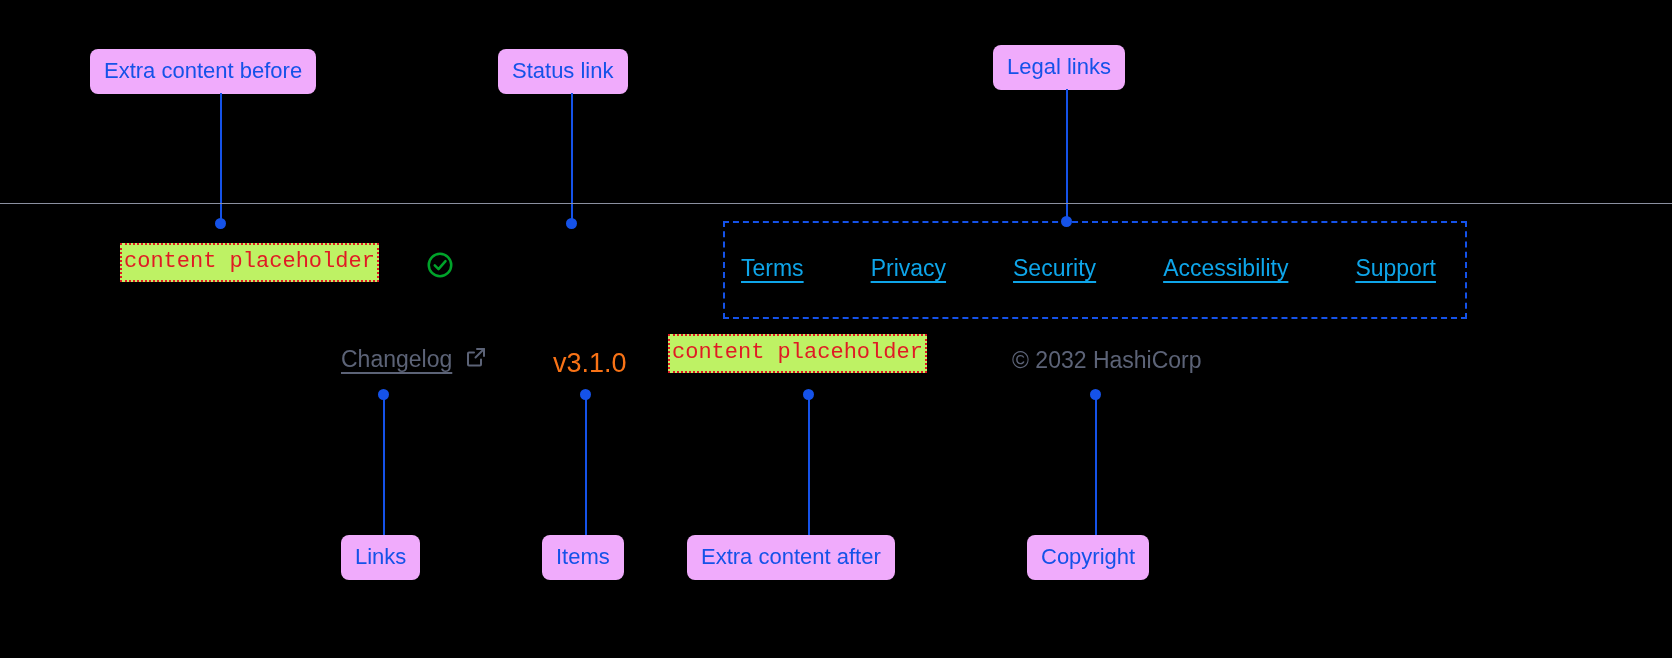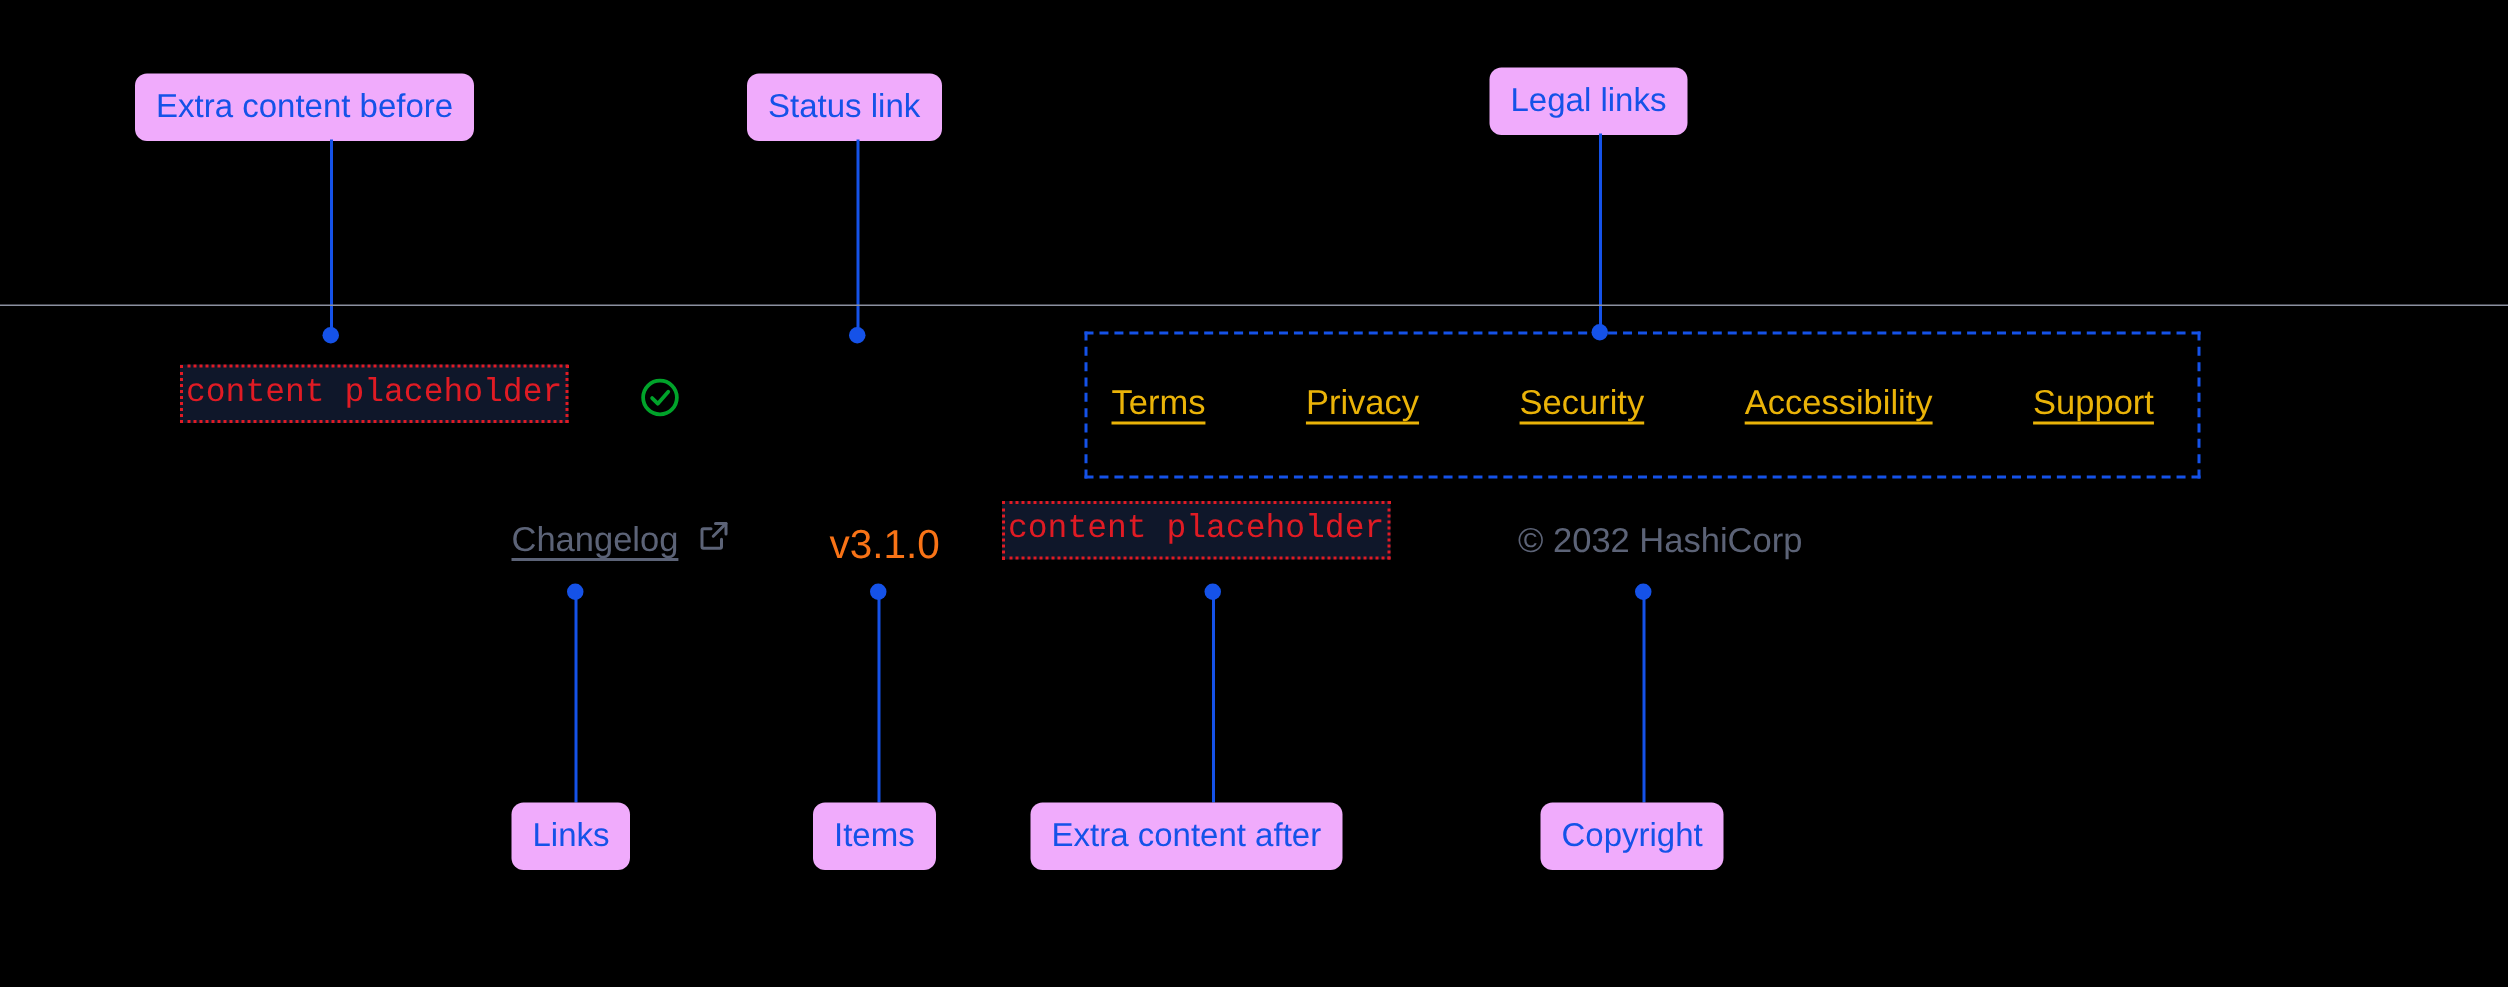--- a/index.html
+++ b/index.html
@@ -43,21 +43,21 @@
     height:1px;
     background:#8b90a0;
   }
 
   
   .ph{
     position:absolute;
     font-family:"Liberation Mono", monospace;
     font-size:22px;
     color:#e01b24;
-    background:#0f172a;
+    background:#bef264;
     border:2px dotted #e01b24;
     padding:5px 2px 6px 2px;
     white-space:nowrap;
     line-height:1.1;
     letter-spacing:0px;
   }
 
   .status{
     position:absolute;
     display:flex;align-items:center;gap:12px;
@@ -77,21 +77,21 @@
     box-sizing:border-box;
   }
   .legal-links{
     position:absolute;
     display:flex;
     align-items:center;
     white-space:nowrap;
   }
   .legal-links a{
     font-size:23px;
-    color:#eab308;
+    color:#0ea5e9;
     text-decoration:underline;
     text-underline-offset:5px;
     margin-right:67px;
   }
   .legal-links a:last-child{margin-right:0;}
 
   .changelog{
     position:absolute;
     display:flex;align-items:center;gap:12px;
     white-space:nowrap;

